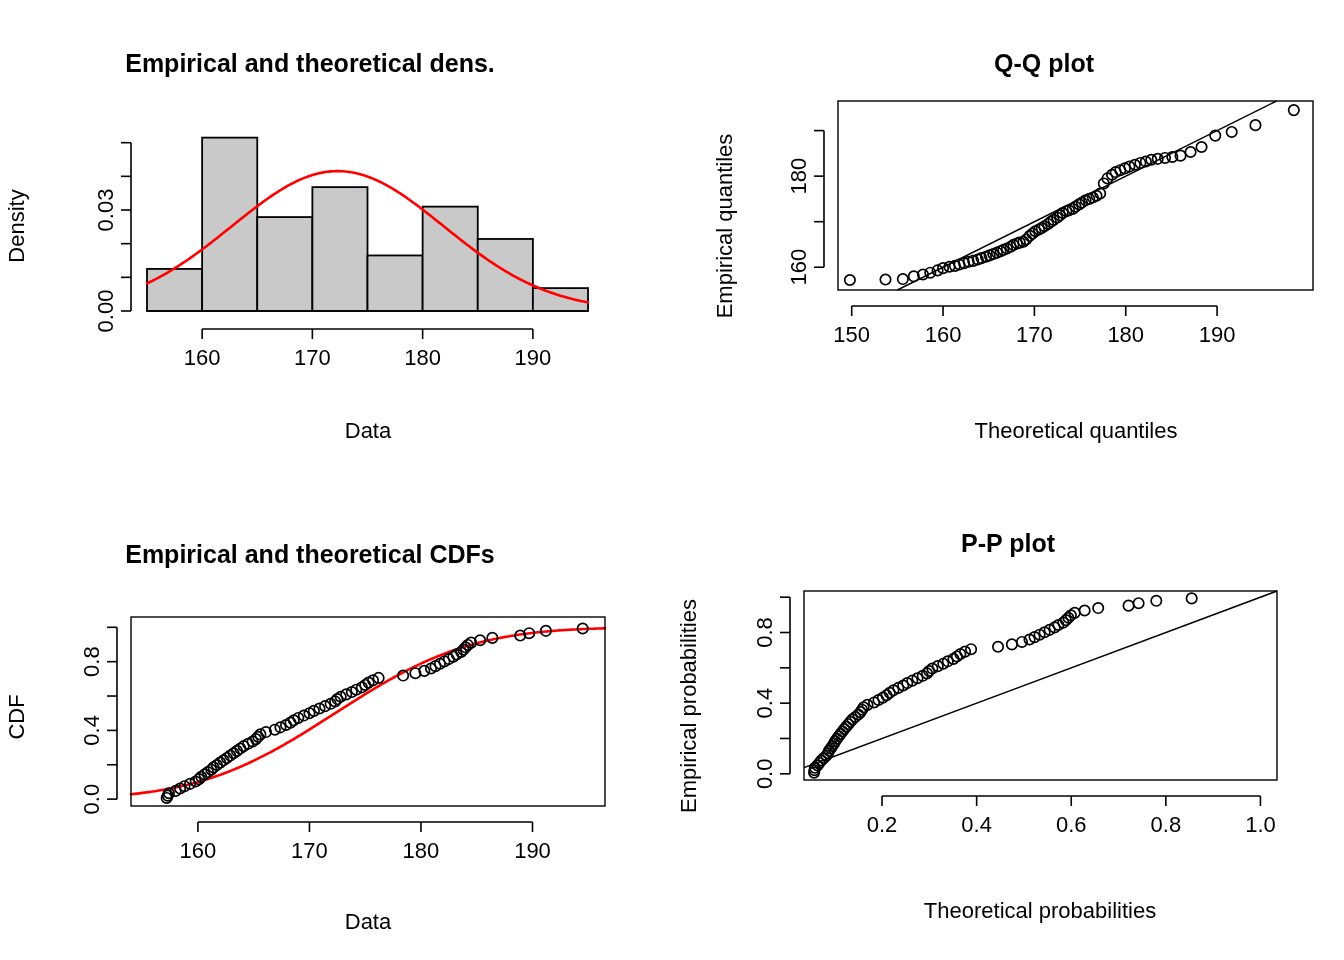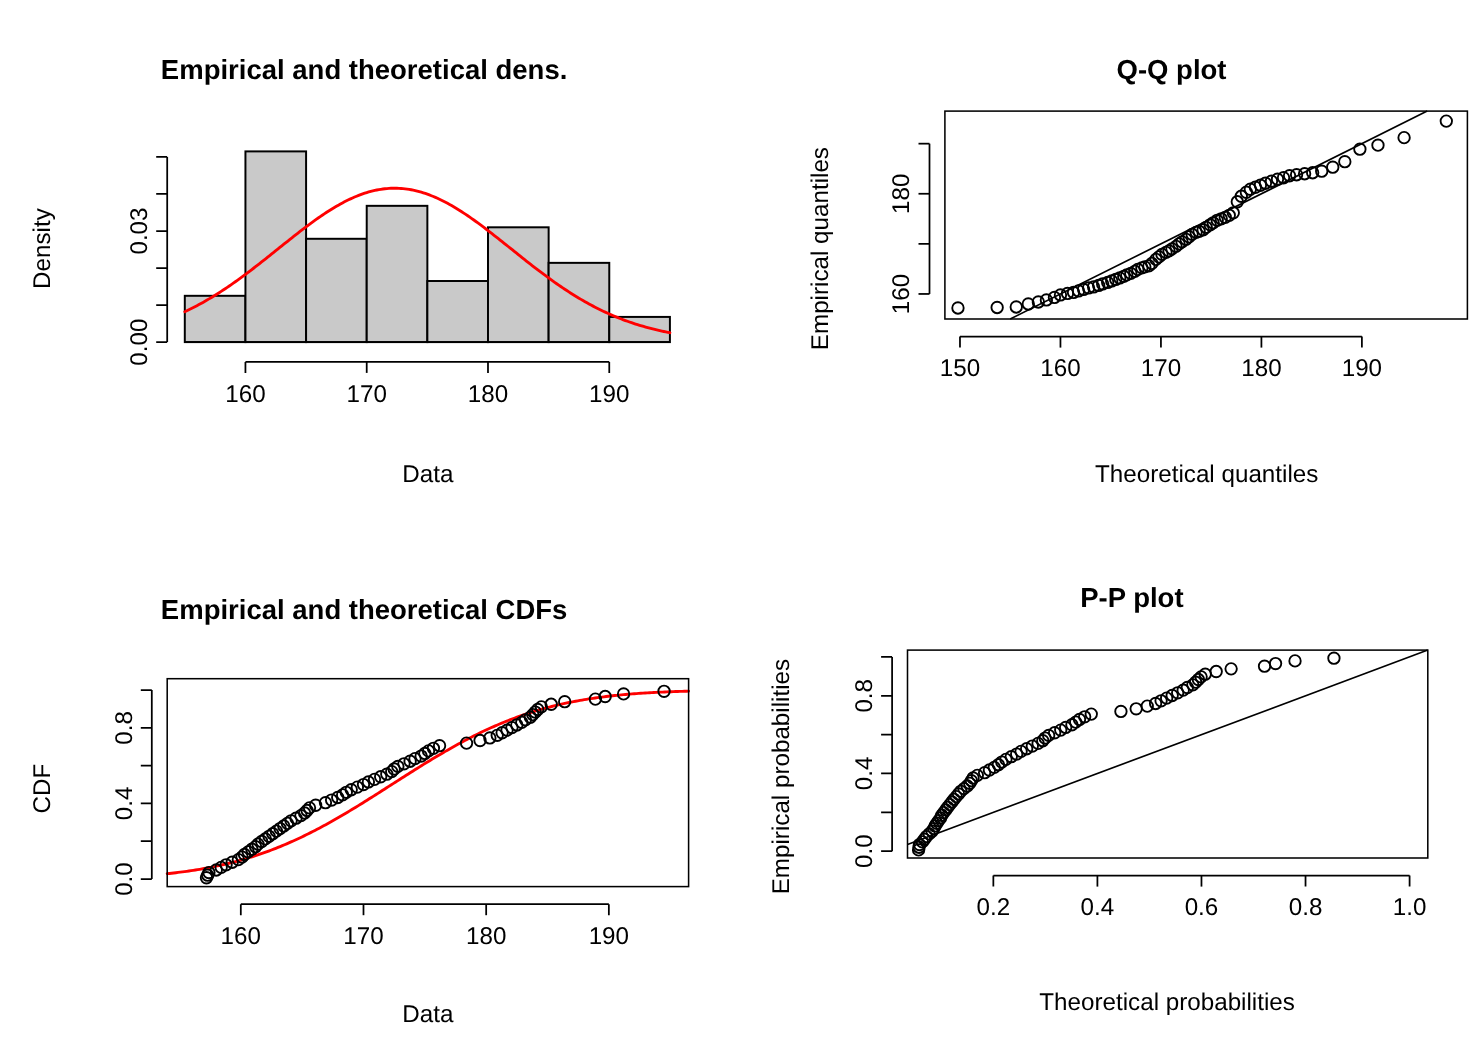--- a/index.html
+++ b/index.html
@@ -17,21 +17,20 @@
   }
   #page-root {
     position: relative;
     width: 1344px;
     height: 960px;
   }
   .panel {
     position: absolute;
     width: 672px;
     height: 480px;
-    padding-left: 21px;
   }
   #panel-density   { left: 0px;   top: 0px;   }
   #panel-qq        { left: 708px; top: 0px;   }
   #panel-cdf       { left: 0px;   top: 491px; }
   #panel-pp        { left: 672px; top: 480px; }
   .panel svg {
     display: block;
     width: 672px;
     height: 480px;
   }

